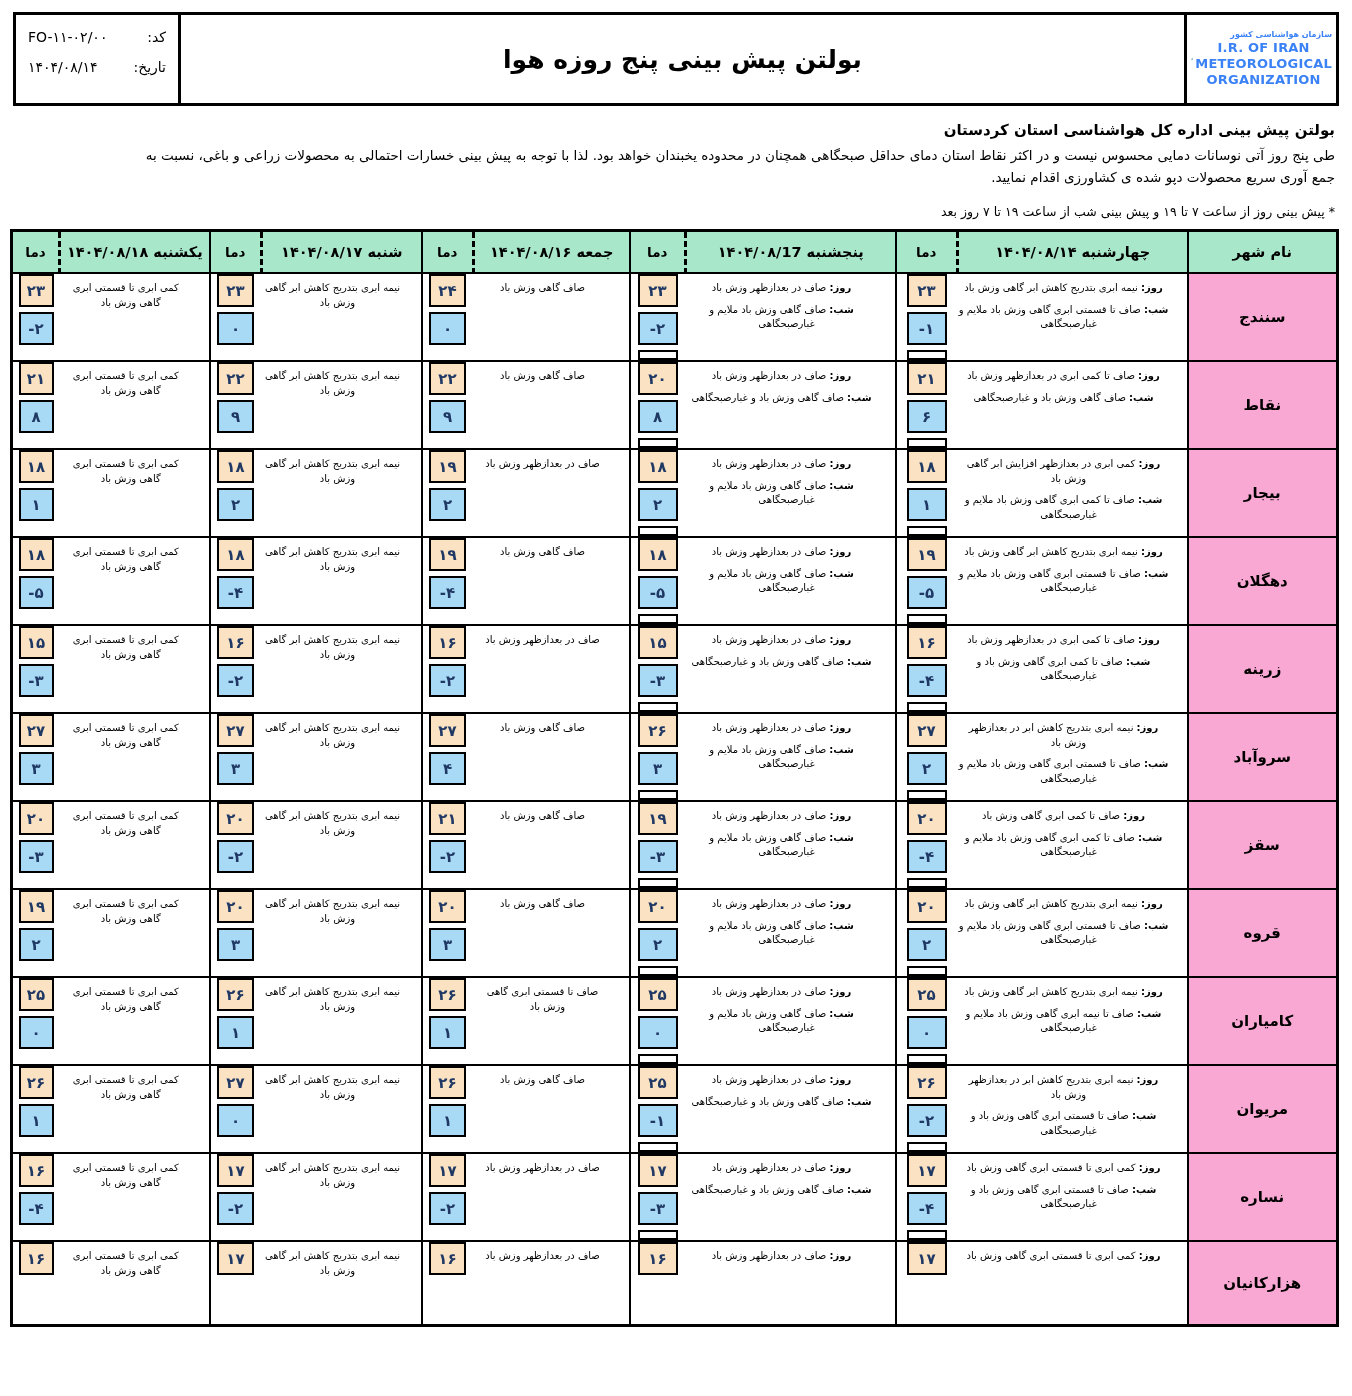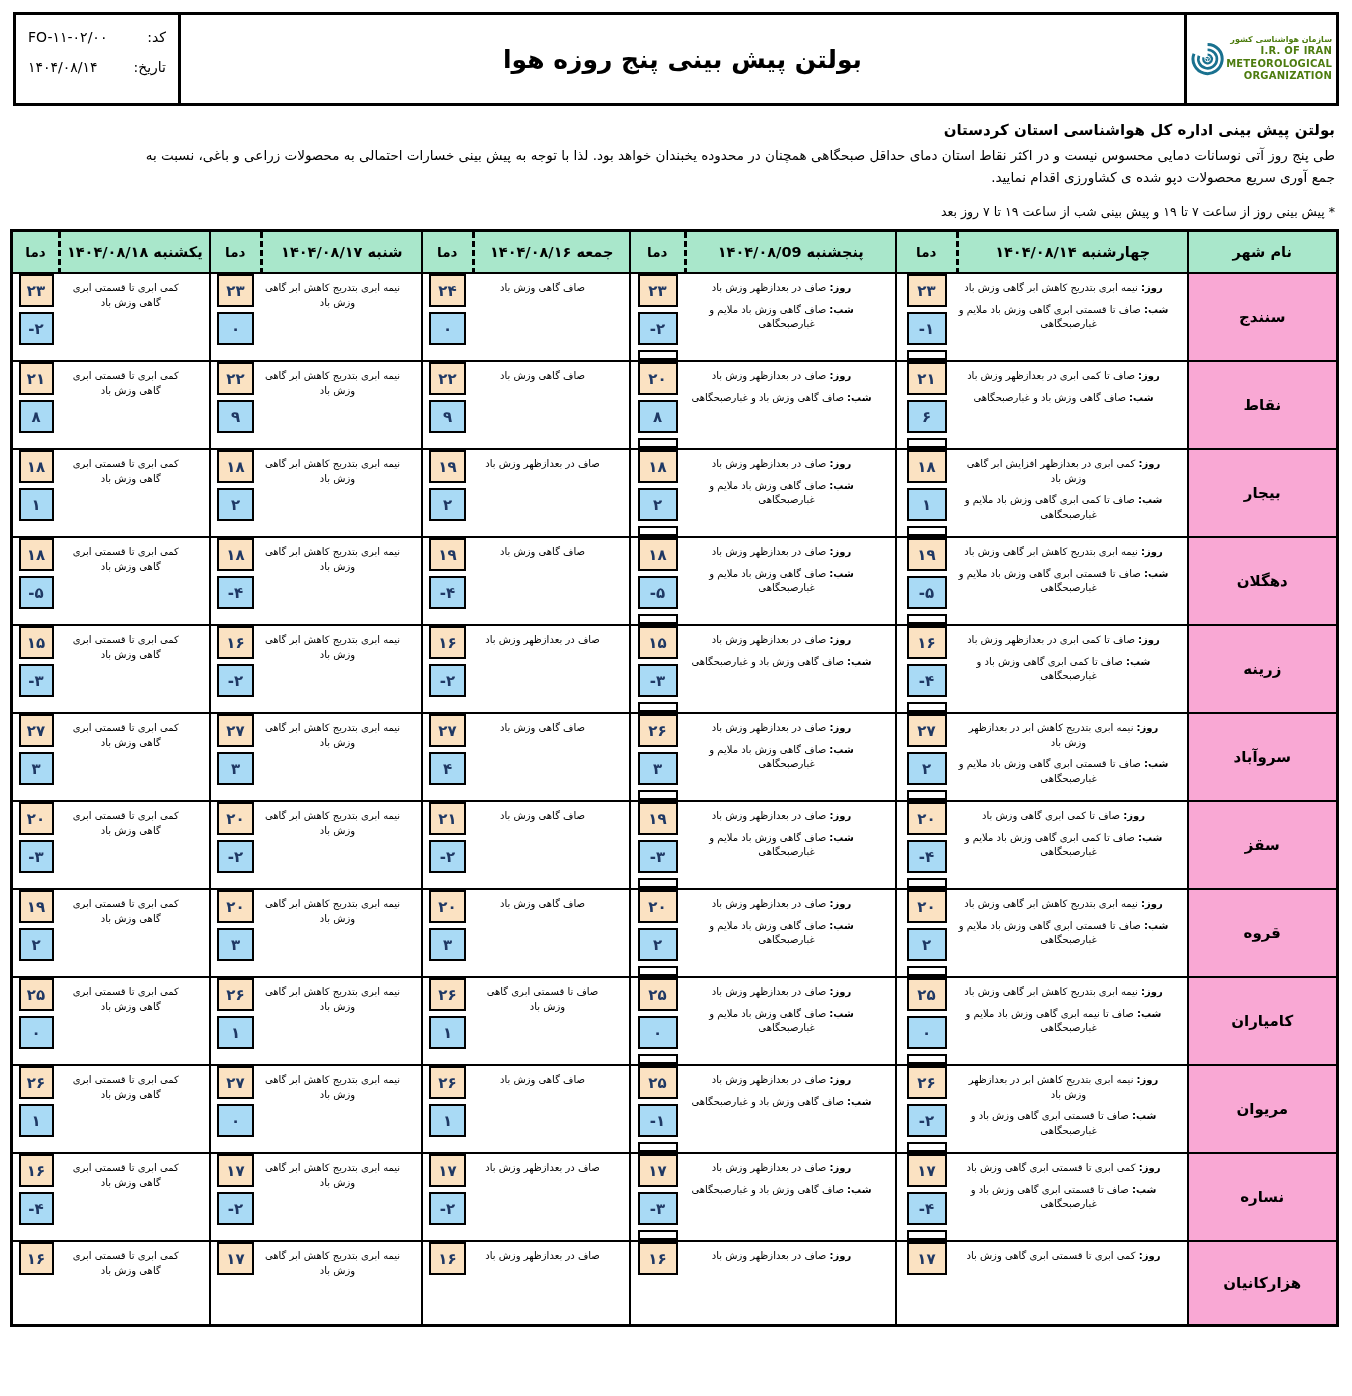--- a/index.html
+++ b/index.html
@@ -2,23 +2,23 @@
 <html lang="fa" dir="rtl"><head>
 <meta charset="utf-8">
 <style>
   * { box-sizing: border-box; }
   body { margin: 0; background: #fff; color: #000; font-family: "DejaVu Sans", sans-serif; }
   .page { width: 1326px; margin: 12px auto 20px; }
 
   
   .hdr { display: flex; border: 3px solid #000; height: 94px; }
   .hdr-logo { width: 152px; border-left: 3px solid #000; display: flex; align-items: center; justify-content: flex-end; padding: 4px 4px; gap: 2px; }
-  .logo-text { color: #4d7c0f; text-align: right; line-height: 1.25; direction: rtl; }
+  .logo-text { color: #3b82f6; text-align: right; line-height: 1.25; direction: rtl; }
   .logo-fa { font-size: 8px; font-weight: bold; }
-  .logo-en { font-size: 10px; font-weight: bold; letter-spacing: .2px; direction: ltr; text-align: right; }
+  .logo-en { font-size: 13px; font-weight: bold; letter-spacing: .2px; direction: ltr; text-align: center; }
   .hdr-title { flex: 1; display: flex; align-items: center; justify-content: center; font-size: 25px; font-weight: bold; }
   .hdr-code { width: 165px; border-right: 3px solid #000; padding: 14px 12px; font-size: 14px; display: flex; flex-direction: column; gap: 14px; }
   .code-row { display: flex; justify-content: space-between; align-items: baseline; }
   .ltr { direction: ltr; unicode-bidi: embed; }
 
   
   .intro { margin: 12px 4px 6px; text-align: right; font-size: 13.5px; line-height: 1.7; }
   .intro-h { font-weight: bold; font-size: 15px; }
   .note { margin-top: 12px; font-size: 12.5px; }
 
@@ -98,21 +98,21 @@
       <col style="width:160px">
         <col style="width:52px">
       <col style="width:150px">
         <col style="width:48px">
     </colgroup>
     <thead>
       <tr>
         <th>نام شهر</th>
         <th class="th-day">چهارشنبه  ۱۴۰۴/۰۸/۱۴</th>
         <th class="th-temp">دما</th>
-        <th class="th-day">پنجشنبه  ۱۴۰۴/۰۸/09</th>
+        <th class="th-day">پنجشنبه  ۱۴۰۴/۰۸/17</th>
         <th class="th-temp">دما</th>
         <th class="th-day">جمعه  ۱۴۰۴/۰۸/۱۶</th>
         <th class="th-temp">دما</th>
         <th class="th-day">شنبه  ۱۴۰۴/۰۸/۱۷</th>
         <th class="th-temp">دما</th>
         <th class="th-day">یکشنبه  ۱۴۰۴/۰۸/۱۸</th>
         <th class="th-temp">دما</th>
       </tr>
     </thead>
     <tbody>

